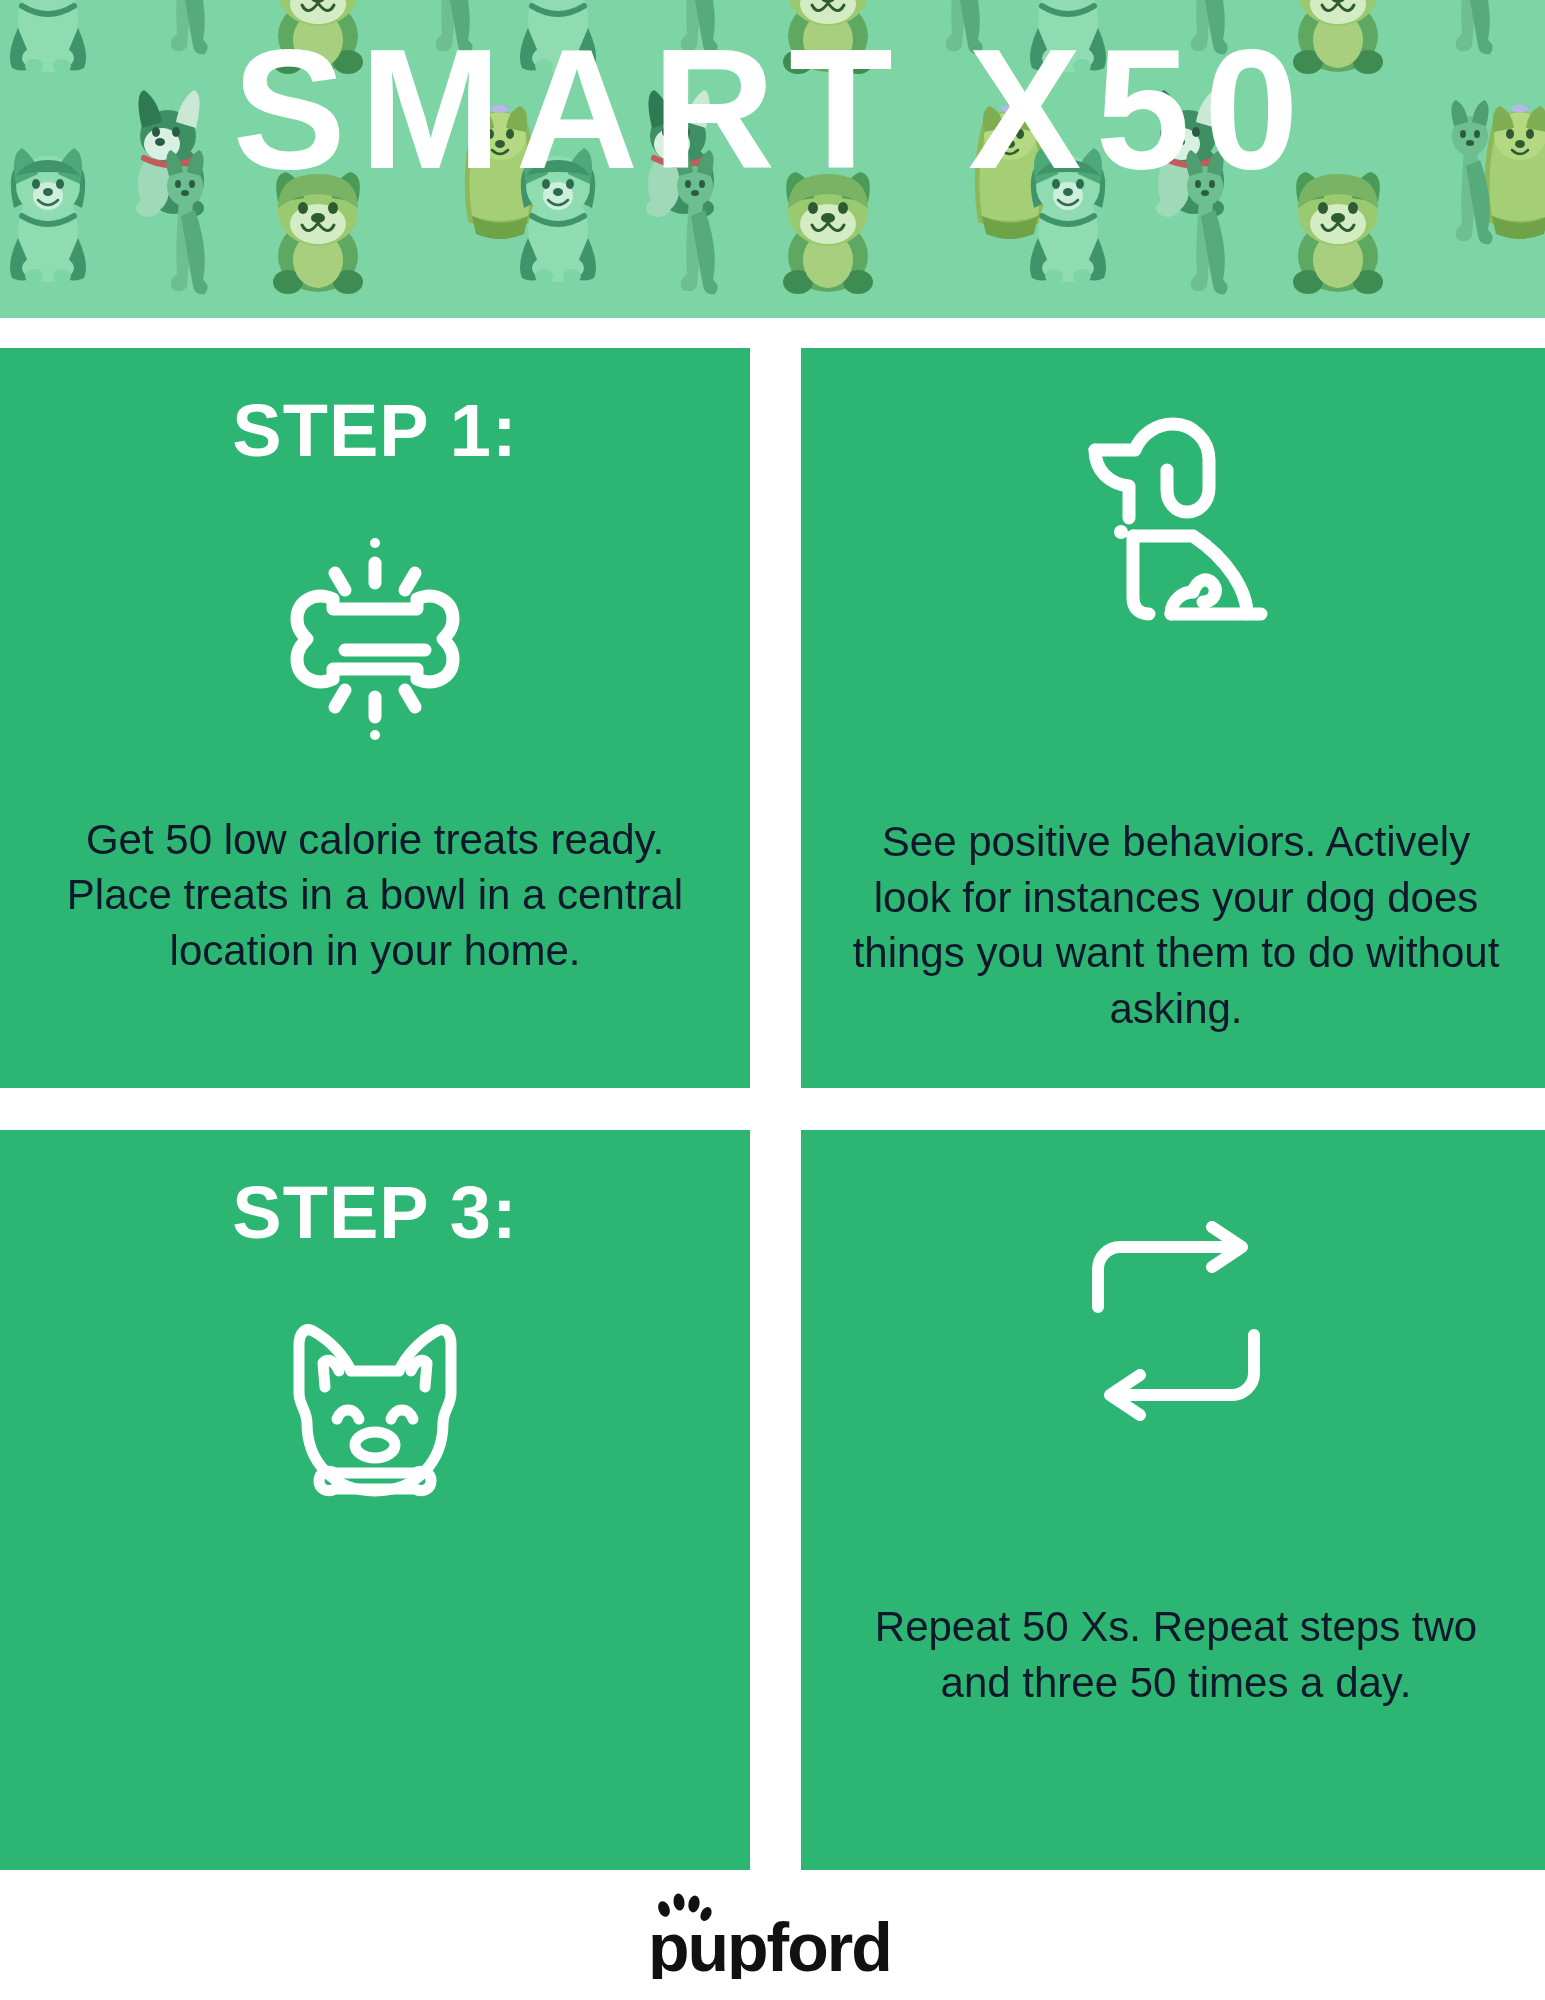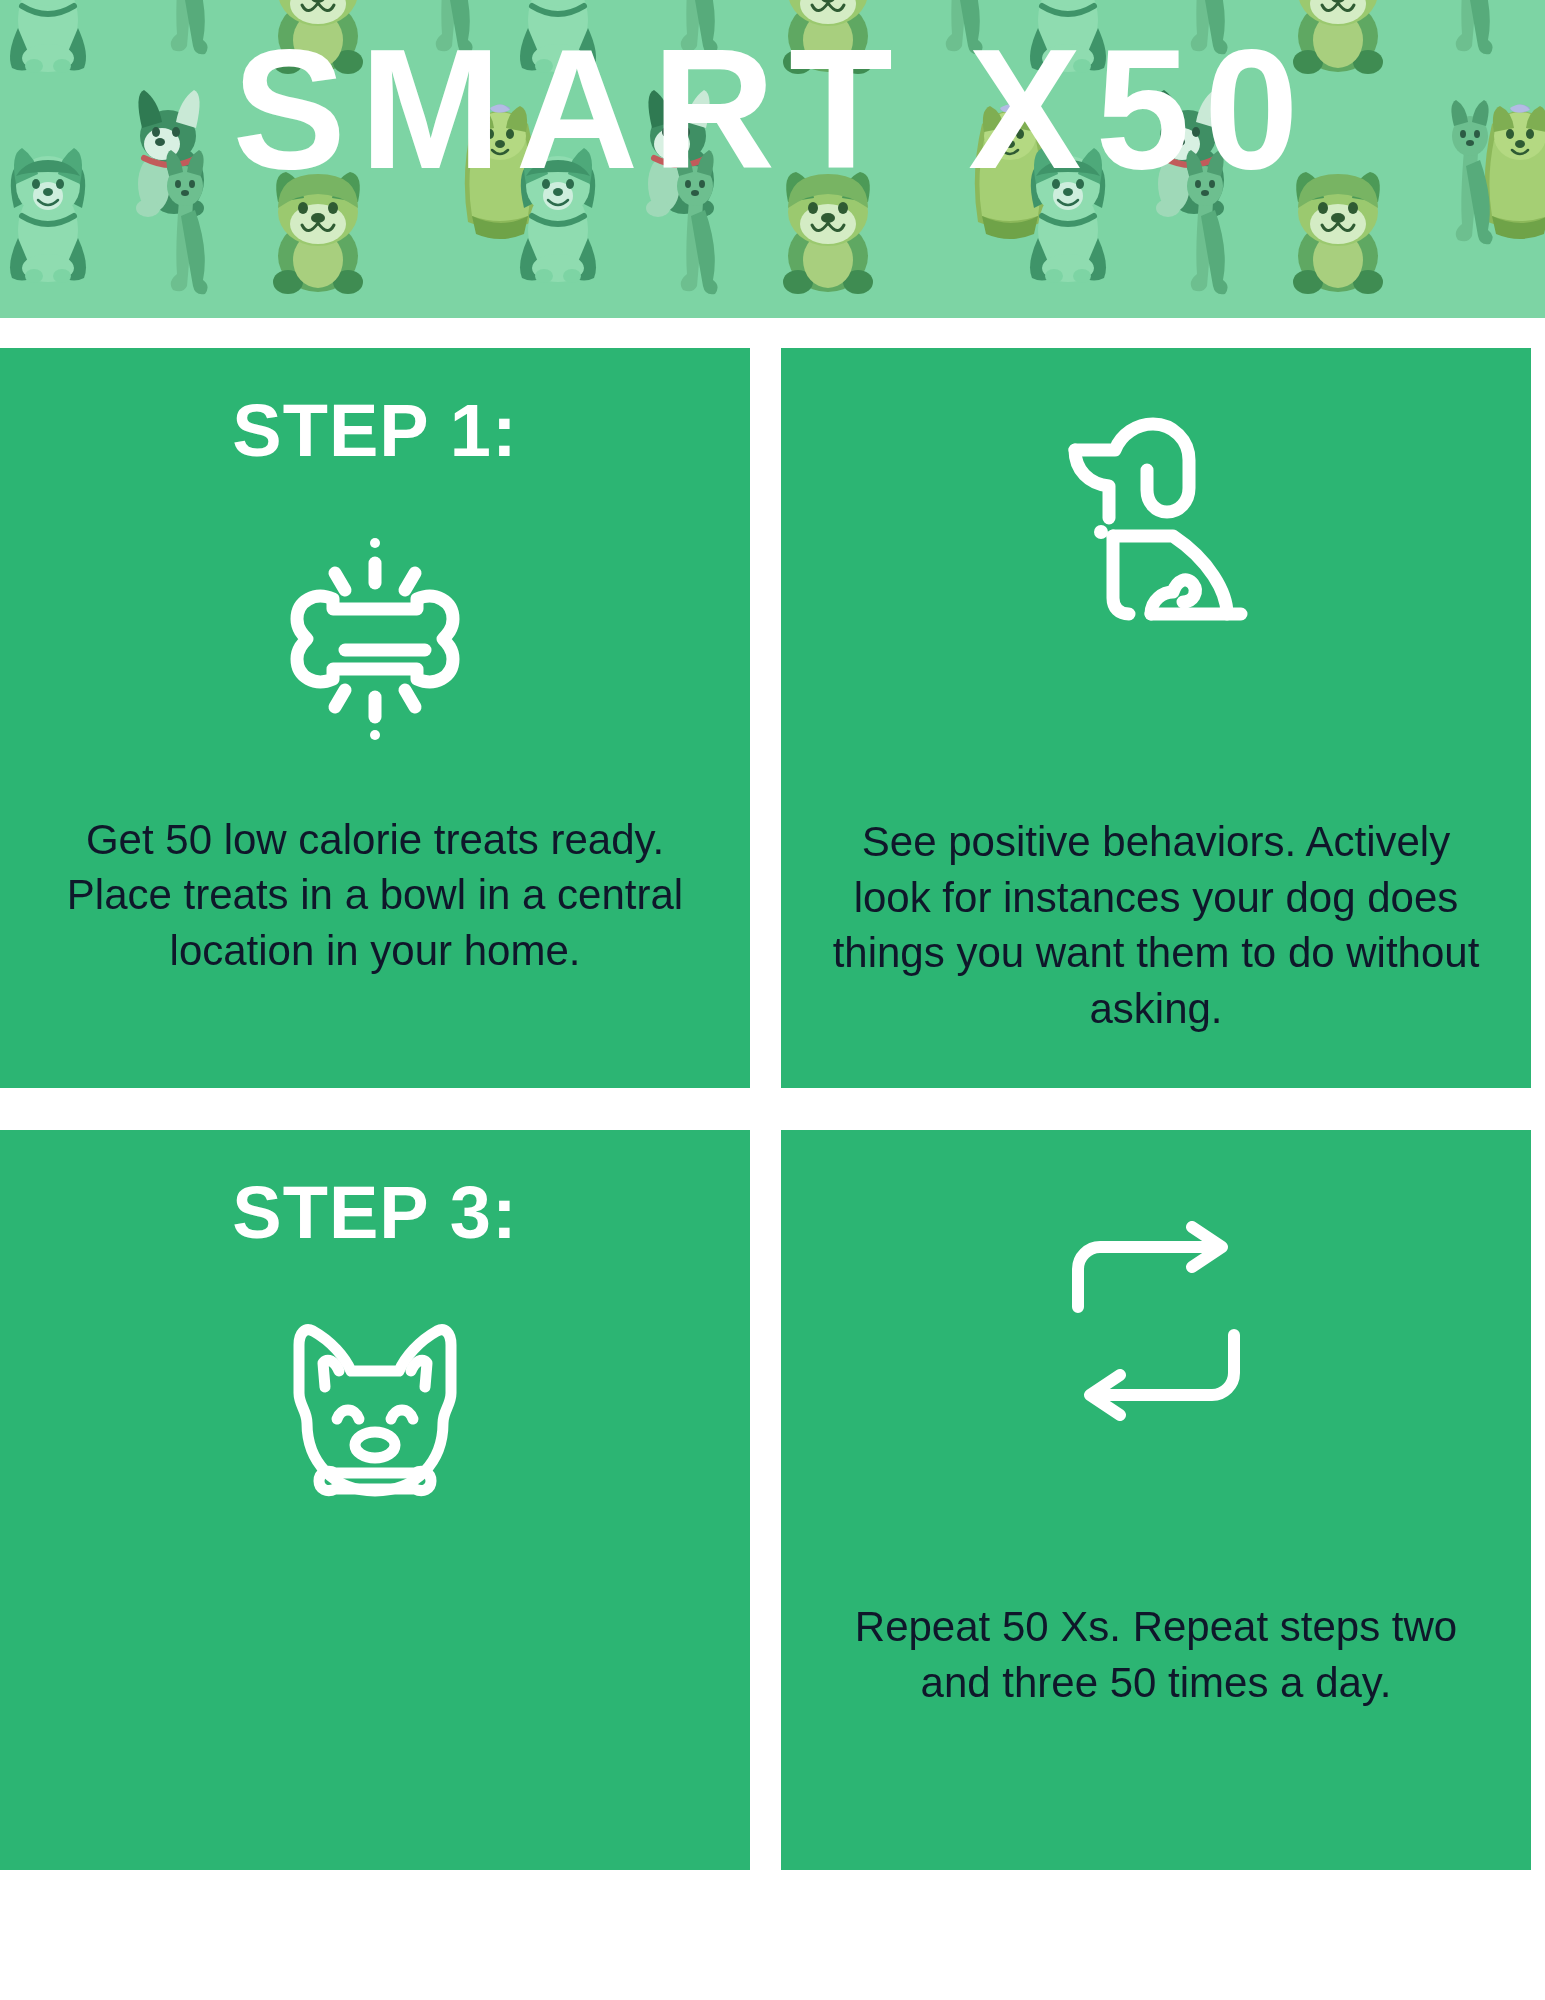--- a/index.html
+++ b/index.html
@@ -31,21 +31,21 @@
     z-index:5;
   }
 
   
   .grid {
     position:absolute; left:0; top:348px;
     width:1545px; height:1522px;
     display:grid;
     grid-template-columns:750px 750px;
     grid-template-rows:740px 740px;
-    gap:42px 31px;
+    gap:42px 51px;
   }
   .card {
     background:#2cb573;
     display:flex; flex-direction:column; align-items:center;
     padding:46px 34px 40px 34px;
     position:relative;
   }
   .card-title {
     color:#ffffff;
     font-size:74px;
@@ -290,14 +290,28 @@
 
           <path d="M188 114 L188 152 C188 164 178 174 166 174 L52 174"></path>
           <polyline points="74,154 44,174 74,194"></polyline>
         </svg>
       </div>
       <div class="card-body">Repeat 50 Xs. Repeat steps two and three 50 times a day.</div>
     </div>
 
   </div>
 
+  <div class="footer">
+    <div class="logo-wrap">
+      <svg width="250" height="88" viewBox="0 0 250 88">
+
+        <g fill="#111111">
+          <ellipse cx="16" cy="18" rx="5.5" ry="8" transform="rotate(-22 16 18)"></ellipse>
+          <ellipse cx="31" cy="11" rx="5.5" ry="8.5" transform="rotate(-8 31 11)"></ellipse>
+          <ellipse cx="46" cy="13" rx="5.5" ry="8.5" transform="rotate(12 46 13)"></ellipse>
+          <ellipse cx="58" cy="23" rx="5" ry="7.5" transform="rotate(28 58 23)"></ellipse>
+        </g>
+        <text x="0" y="80" font-family="'Liberation Sans', sans-serif" font-size="68" font-weight="bold" fill="#111111" letter-spacing="-2">pupford</text>
+      </svg>
+    </div>
+  </div>
 
 </div>
 
 </body></html>

